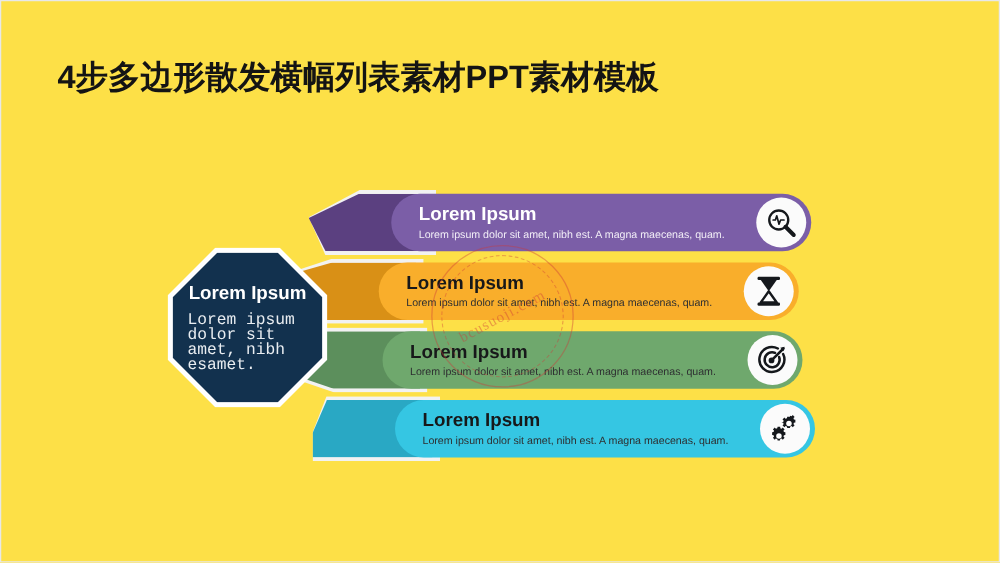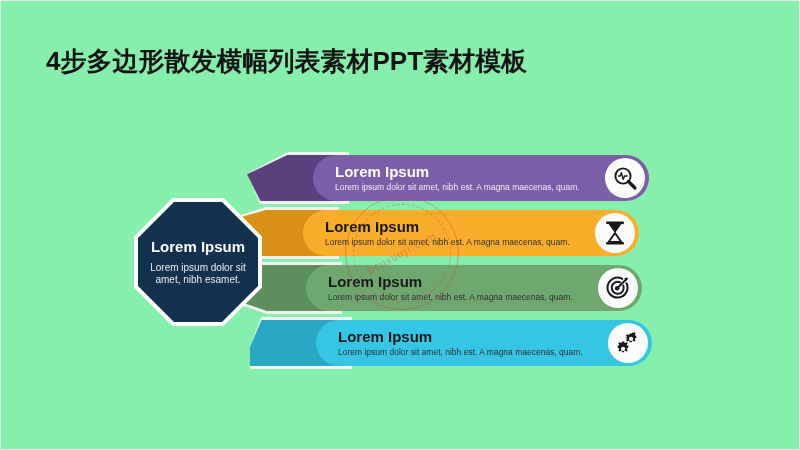--- a/index.html
+++ b/index.html
@@ -12,21 +12,21 @@
     background: #f1f1f1;
     font-family: "Liberation Sans", "DejaVu Sans", sans-serif;
     overflow: hidden;
     position: relative;
   }
 
   
   #slide {
     position: absolute;
     inset: 0;
-    background: #86efac;
+    background: #fde047;
     overflow: hidden;
   }
 
   
   #slide::before {
     content: "";
     position: absolute;
     left: 0; top: 0; right: 0; bottom: 0;
     box-shadow: inset 0 0 0 1px #e8e8e8;
     pointer-events: none;
@@ -109,23 +109,23 @@
   #octagon-title {
     color: #ffffff;
     font-size: 15px;
     font-weight: bold;
     line-height: 18px;
     text-align: center;
     margin-bottom: 6px;
   }
   #octagon-body {
     color: #e9edf1;
-    font-size: 10px;
+    font-size: 13px;
     line-height: 12px;
-    text-align: center;
+    font-family: Liberation Mono, monospace;
   }
 
   
   .row {
     position: absolute;
     height: 46px;
     z-index: 20;
   }
   .row-1 { top: 155px; }
   .row-2 { top: 210px; }

